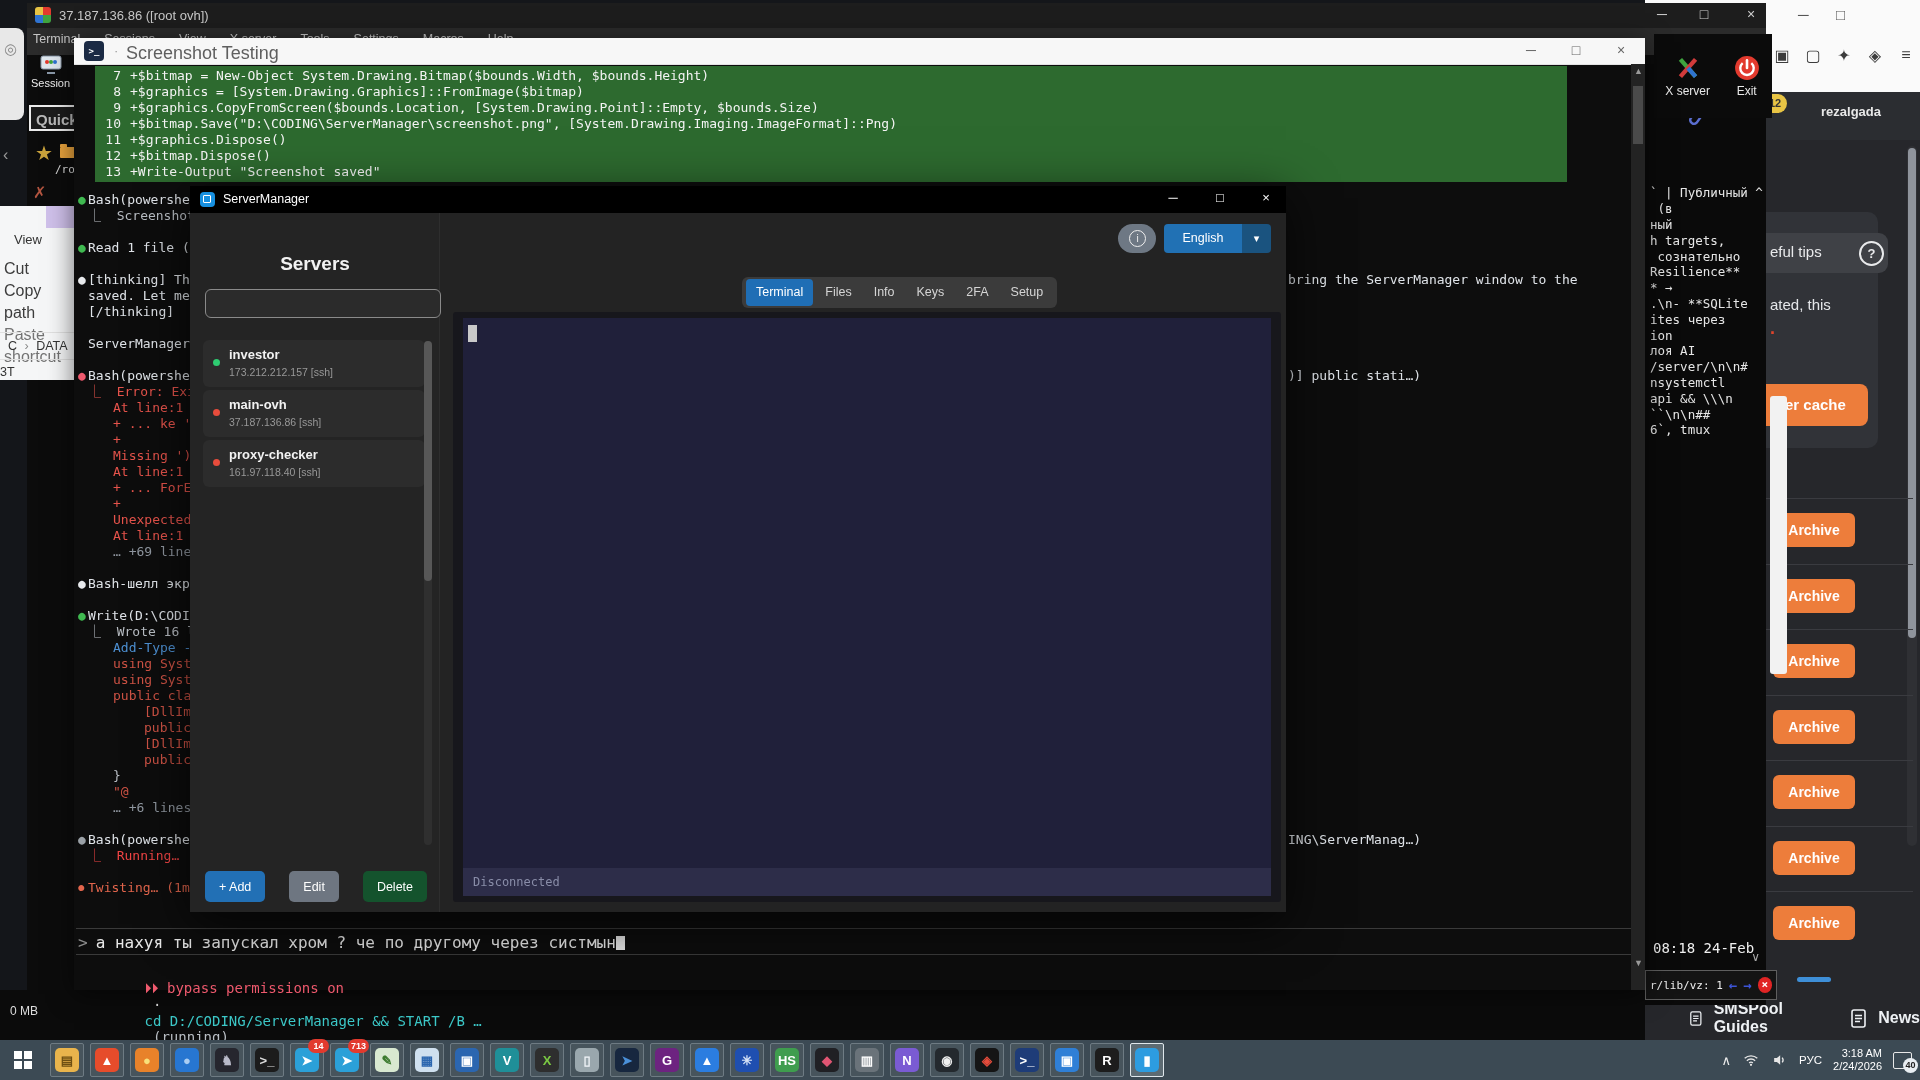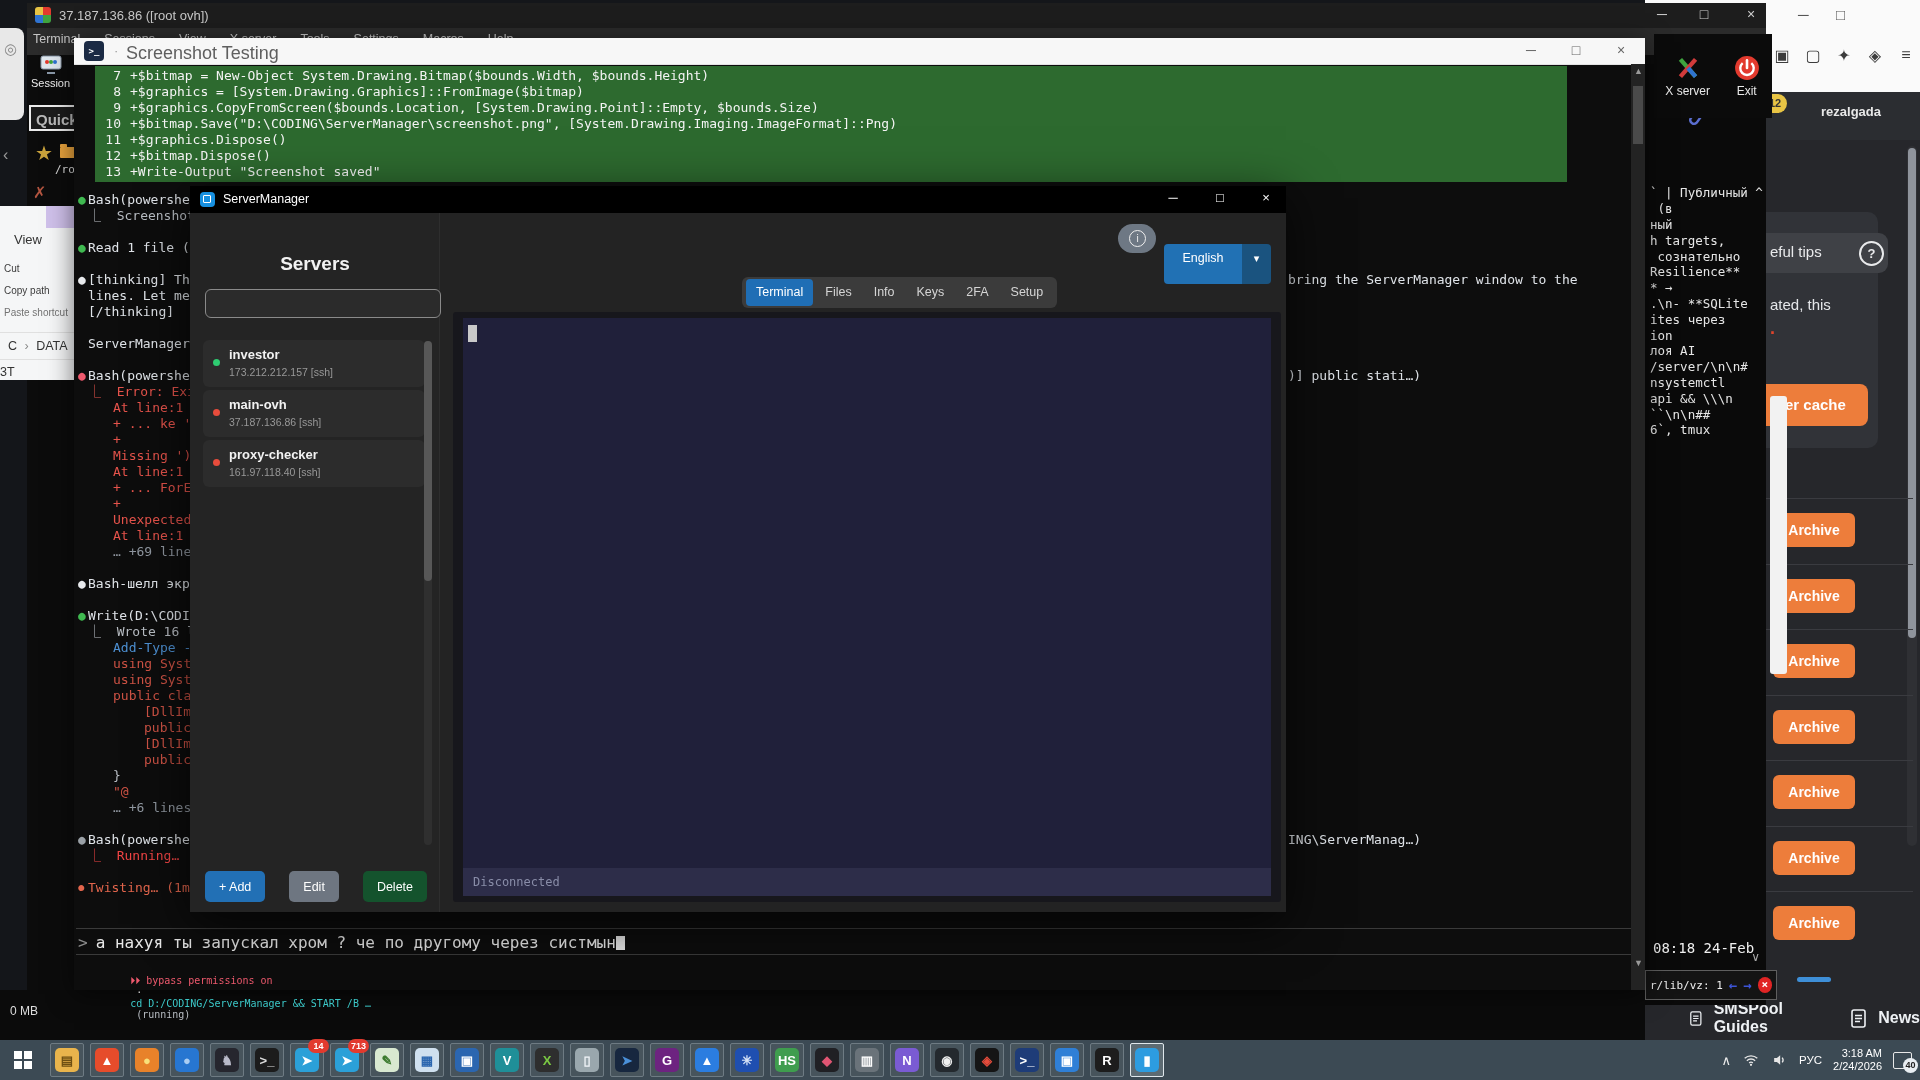--- a/index.html
+++ b/index.html
@@ -56,21 +56,21 @@
   .findbar .ftext{color:#eee;font-size:11px;white-space:nowrap;}
   .findbar .farr{color:#3а52d8;color:#3d55d8;font-size:14px;font-weight:bold;}
   .fclose{width:16px;height:16px;border-radius:50%;background:#e02424;color:#fff;font-size:11px;line-height:16px;text-align:center;font-weight:bold;}
   
   #xpanel{left:1654px;top:34px;width:118px;height:84px;background:#0b0b0b;display:flex;justify-content:space-around;align-items:center;}
   #xpanel .xitem{text-align:center;color:#e8e8e8;font-size:12px;}
   
   #explorer{left:0;top:206px;width:74px;height:174px;background:#f5f6f7;color:#333;}
   .lavender{position:absolute;left:46px;top:0;width:28px;height:22px;background:#cfc0ea;}
   .extabs{position:absolute;left:14px;top:26px;font-size:13px;display:flex;gap:32px;}
-  .excmds{position:absolute;left:4px;top:52px;font-size:10px;line-height:22px;}
+  .excmds{position:absolute;left:4px;top:52px;font-size:16px;line-height:22px;}
   .exbread{position:absolute;left:0;top:126px;width:74px;height:26px;border-top:1px solid #e0e0e0;border-b;border-bottom:1px solid #e0e0e0;font-size:12.5px;line-height:26px;}
   .topsliver{left:0;top:28px;width:24px;height:92px;background:#e8e8e8;border-radius:0 8px 8px 0;color:#8a8a8a;font-size:15px;}
   .backchev{left:3px;top:146px;color:#999;font-size:16px;}
   .blackstrip{left:0;top:990px;width:1645px;height:50px;background:#0b0b0b;color:#ddd;font-size:12px;}
   
   #ps{left:74px;top:38px;width:1571px;height:952px;background:#0d0d0d;box-shadow:0 4px 24px rgba(0,0,0,.55);}
   #ps .ptbar{left:0;top:0;width:1571px;height:26px;background:#f7f7f7;border-bottom:1px solid #e2e2e2;}
   .psicon{position:absolute;left:10px;top:3px;width:20px;height:20px;border-radius:4px;background:#1b2a44;color:#fff;font-size:9px;font-weight:bold;line-height:20px;text-align:center;}
   #ps .pdot{position:absolute;left:40px;top:5px;color:#999;font-size:13px;}
   #ps .pttl{position:absolute;left:52px;top:5px;color:#5f5f5f;font-size:18px;}
@@ -78,21 +78,21 @@
   .diff{position:absolute;left:21px;top:28px;width:1472px;background:#2d6a2f;padding:2px 0;}
   .dln{display:flex;height:16px;line-height:16px;font-size:13px;white-space:pre;color:#f4f4f4;}
   .dln .n{width:26px;text-align:right;margin-right:9px;color:#f0f0f0;}
   .clines{position:absolute;left:4px;top:154px;}
   .cline{height:16px;line-height:16px;font-size:13px;white-space:pre;color:#dfe3e8;}
   .cline .cb{display:inline-block;width:10px;}
   .frag{position:absolute;left:1214px;height:16px;line-height:16px;font-size:13px;color:#dfe3e8;white-space:pre;}
   .prule{position:absolute;left:2px;width:1560px;border-top:1px solid #3a3a3a;}
   .promptline{position:absolute;left:0;top:895px;font-size:16px;color:#e8e8e8;white-space:pre;}
   .pcur{display:inline-block;width:9px;height:14px;background:#e6e6e6;vertical-align:-2px;}
-  .statusline{position:absolute;left:20px;top:926px;font-size:10px;white-space:pre;}
+  .statusline{position:absolute;left:20px;top:926px;font-size:14px;white-space:pre;}
   .pscroll{position:absolute;right:0;top:26px;width:14px;height:926px;background:#232323;color:#9a9a9a;}
   .pscroll .thumb{position:absolute;left:2px;top:22px;width:10px;height:58px;background:#4a4a4a;}
   
   #sm{left:190px;top:186px;width:1096px;height:726px;background:#232323;box-shadow:0 12px 48px rgba(0,0,0,.7);}
   #sm .smtbar{left:0;top:0;width:1096px;height:27px;background:#000;}
   .smicon{position:absolute;left:10px;top:6px;width:15px;height:15px;background:#1790e0;border-radius:4px;}
   .smicon span{position:absolute;left:3px;top:3px;width:6px;height:6px;border:1.5px solid #fff;border-radius:1px;}
   #sm .smttl{position:absolute;left:33px;top:6px;color:#fff;font-size:12.5px;}
   .smctl{position:absolute;top:4px;color:#fff;font-size:13px;width:16px;text-align:center;}
   .sidebar{position:absolute;left:0;top:27px;width:250px;height:699px;background:#242424;border-right:1px solid #2e2e2e;box-sizing:border-box;}
@@ -102,21 +102,21 @@
   .scard{position:relative;height:47px;margin-bottom:3px;background:#2c2c2c;border-radius:6px;padding:7px 0 0 26px;box-sizing:border-box;}
   .sdot{position:absolute;left:10px;top:19px;width:7px;height:7px;border-radius:50%;}
   .sname{color:#f2f2f2;font-size:13px;font-weight:bold;}
   .sip{color:#989898;font-size:10.5px;margin-top:4px;}
   .sbscroll{position:absolute;right:7px;top:128px;width:8px;height:504px;background:#2f2f2f;border-radius:4px;}
   .sbscroll .thumb{position:absolute;left:0;top:0;width:8px;height:240px;background:#575757;border-radius:4px;}
   .sbactions{position:absolute;left:15px;bottom:10px;display:flex;gap:24px;}
   .sbactions button{height:31px;border:none;border-radius:5px;color:#fff;font-size:12.5px;font-family:"Liberation Sans",sans-serif;padding:0 14px;}
   .infopill{position:absolute;left:928px;top:38px;width:38px;height:29px;border-radius:15px;background:#6e7884;}
   .infopill span{position:absolute;left:11px;top:6px;width:15px;height:15px;border:1.5px solid #f0f0f0;border-radius:50%;color:#f0f0f0;font-size:10px;line-height:15px;text-align:center;}
-  .langdd{position:absolute;left:974px;top:38px;height:40px;display:flex;margin-top:20px;}
+  .langdd{position:absolute;left:974px;top:38px;height:29px;display:flex;}
   .langdd .lbl{width:78px;background:#2171b4;border-radius:4px 0 0 4px;color:#fff;font-size:12.5px;line-height:29px;text-align:center;}
   .langdd .chev{width:29px;background:#1a537f;border-radius:0 4px 4px 0;color:#fff;font-size:11px;line-height:29px;text-align:center;}
   .tabbar{position:absolute;left:552px;top:91px;height:27px;background:#3b3b3b;border-radius:6px;display:flex;gap:2px;padding:2px 4px;box-sizing:content-box;}
   .smtab{padding:3px 10px;border-radius:4px;font-size:12.5px;line-height:21px;}
   .term-outer{position:absolute;left:263px;top:126px;width:828px;height:590px;background:#17171c;border-radius:3px;}
   .term{position:absolute;left:10px;top:6px;width:808px;height:550px;background:#20203a;}
   .tcur{position:absolute;left:5px;top:7px;width:9px;height:17px;background:#c9c9c9;}
   .tstatus{position:absolute;left:10px;top:556px;width:808px;height:28px;background:#2d2d49;color:#898da8;font-size:12px;line-height:28px;padding-left:10px;box-sizing:border-box;}
   
   #taskbar{left:0;top:1040px;width:1920px;height:40px;background:#3c4a54;display:flex;align-items:center;}
@@ -337,21 +337,21 @@
         <div class="dln"><span class="n">13</span><span>+Write-Output "Screenshot saved"</span></div>
       </div>
     <div class="clines mono">
 
     <div class="cline"><span class="cb" style="color: rgb(63, 185, 80);">●</span><span>Bash(powershe</span></div>
         <div class="cline"><span class="cb"></span><span style="color: rgb(185, 190, 196);">⎿  Screenshot</span></div>
         <div class="cline"><span class="cb"></span><span></span></div>
         <div class="cline"><span class="cb" style="color: rgb(63, 185, 80);">●</span><span>Read 1 file (</span></div>
         <div class="cline"><span class="cb"></span><span></span></div>
         <div class="cline"><span class="cb" style="color: rgb(232, 234, 237);">●</span><span>[thinking] Th</span></div>
-        <div class="cline"><span class="cb"></span><span>lines. Let me</span></div>
+        <div class="cline"><span class="cb"></span><span>saved. Let me</span></div>
         <div class="cline"><span class="cb"></span><span>[/thinking]</span></div>
         <div class="cline"><span class="cb"></span><span></span></div>
         <div class="cline"><span class="cb"></span><span>ServerManager</span></div>
         <div class="cline"><span class="cb"></span><span></span></div>
         <div class="cline"><span class="cb" style="color: rgb(239, 90, 110);">●</span><span>Bash(powershe</span></div>
         <div class="cline"><span class="cb"></span><span style="color: rgb(229, 83, 75);">⎿  Error: Exi</span></div>
         <div class="cline" style="padding-left: 25px;"><span class="cb"></span><span style="color: rgb(229, 83, 75);">At line:1</span></div>
         <div class="cline" style="padding-left: 25px;"><span class="cb"></span><span style="color: rgb(229, 83, 75);">+ ... ke '</span></div>
         <div class="cline" style="padding-left: 25px;"><span class="cb"></span><span style="color: rgb(229, 83, 75);">+</span></div>
         <div class="cline" style="padding-left: 25px;"><span class="cb"></span><span style="color: rgb(229, 83, 75);">Missing ')</span></div>

